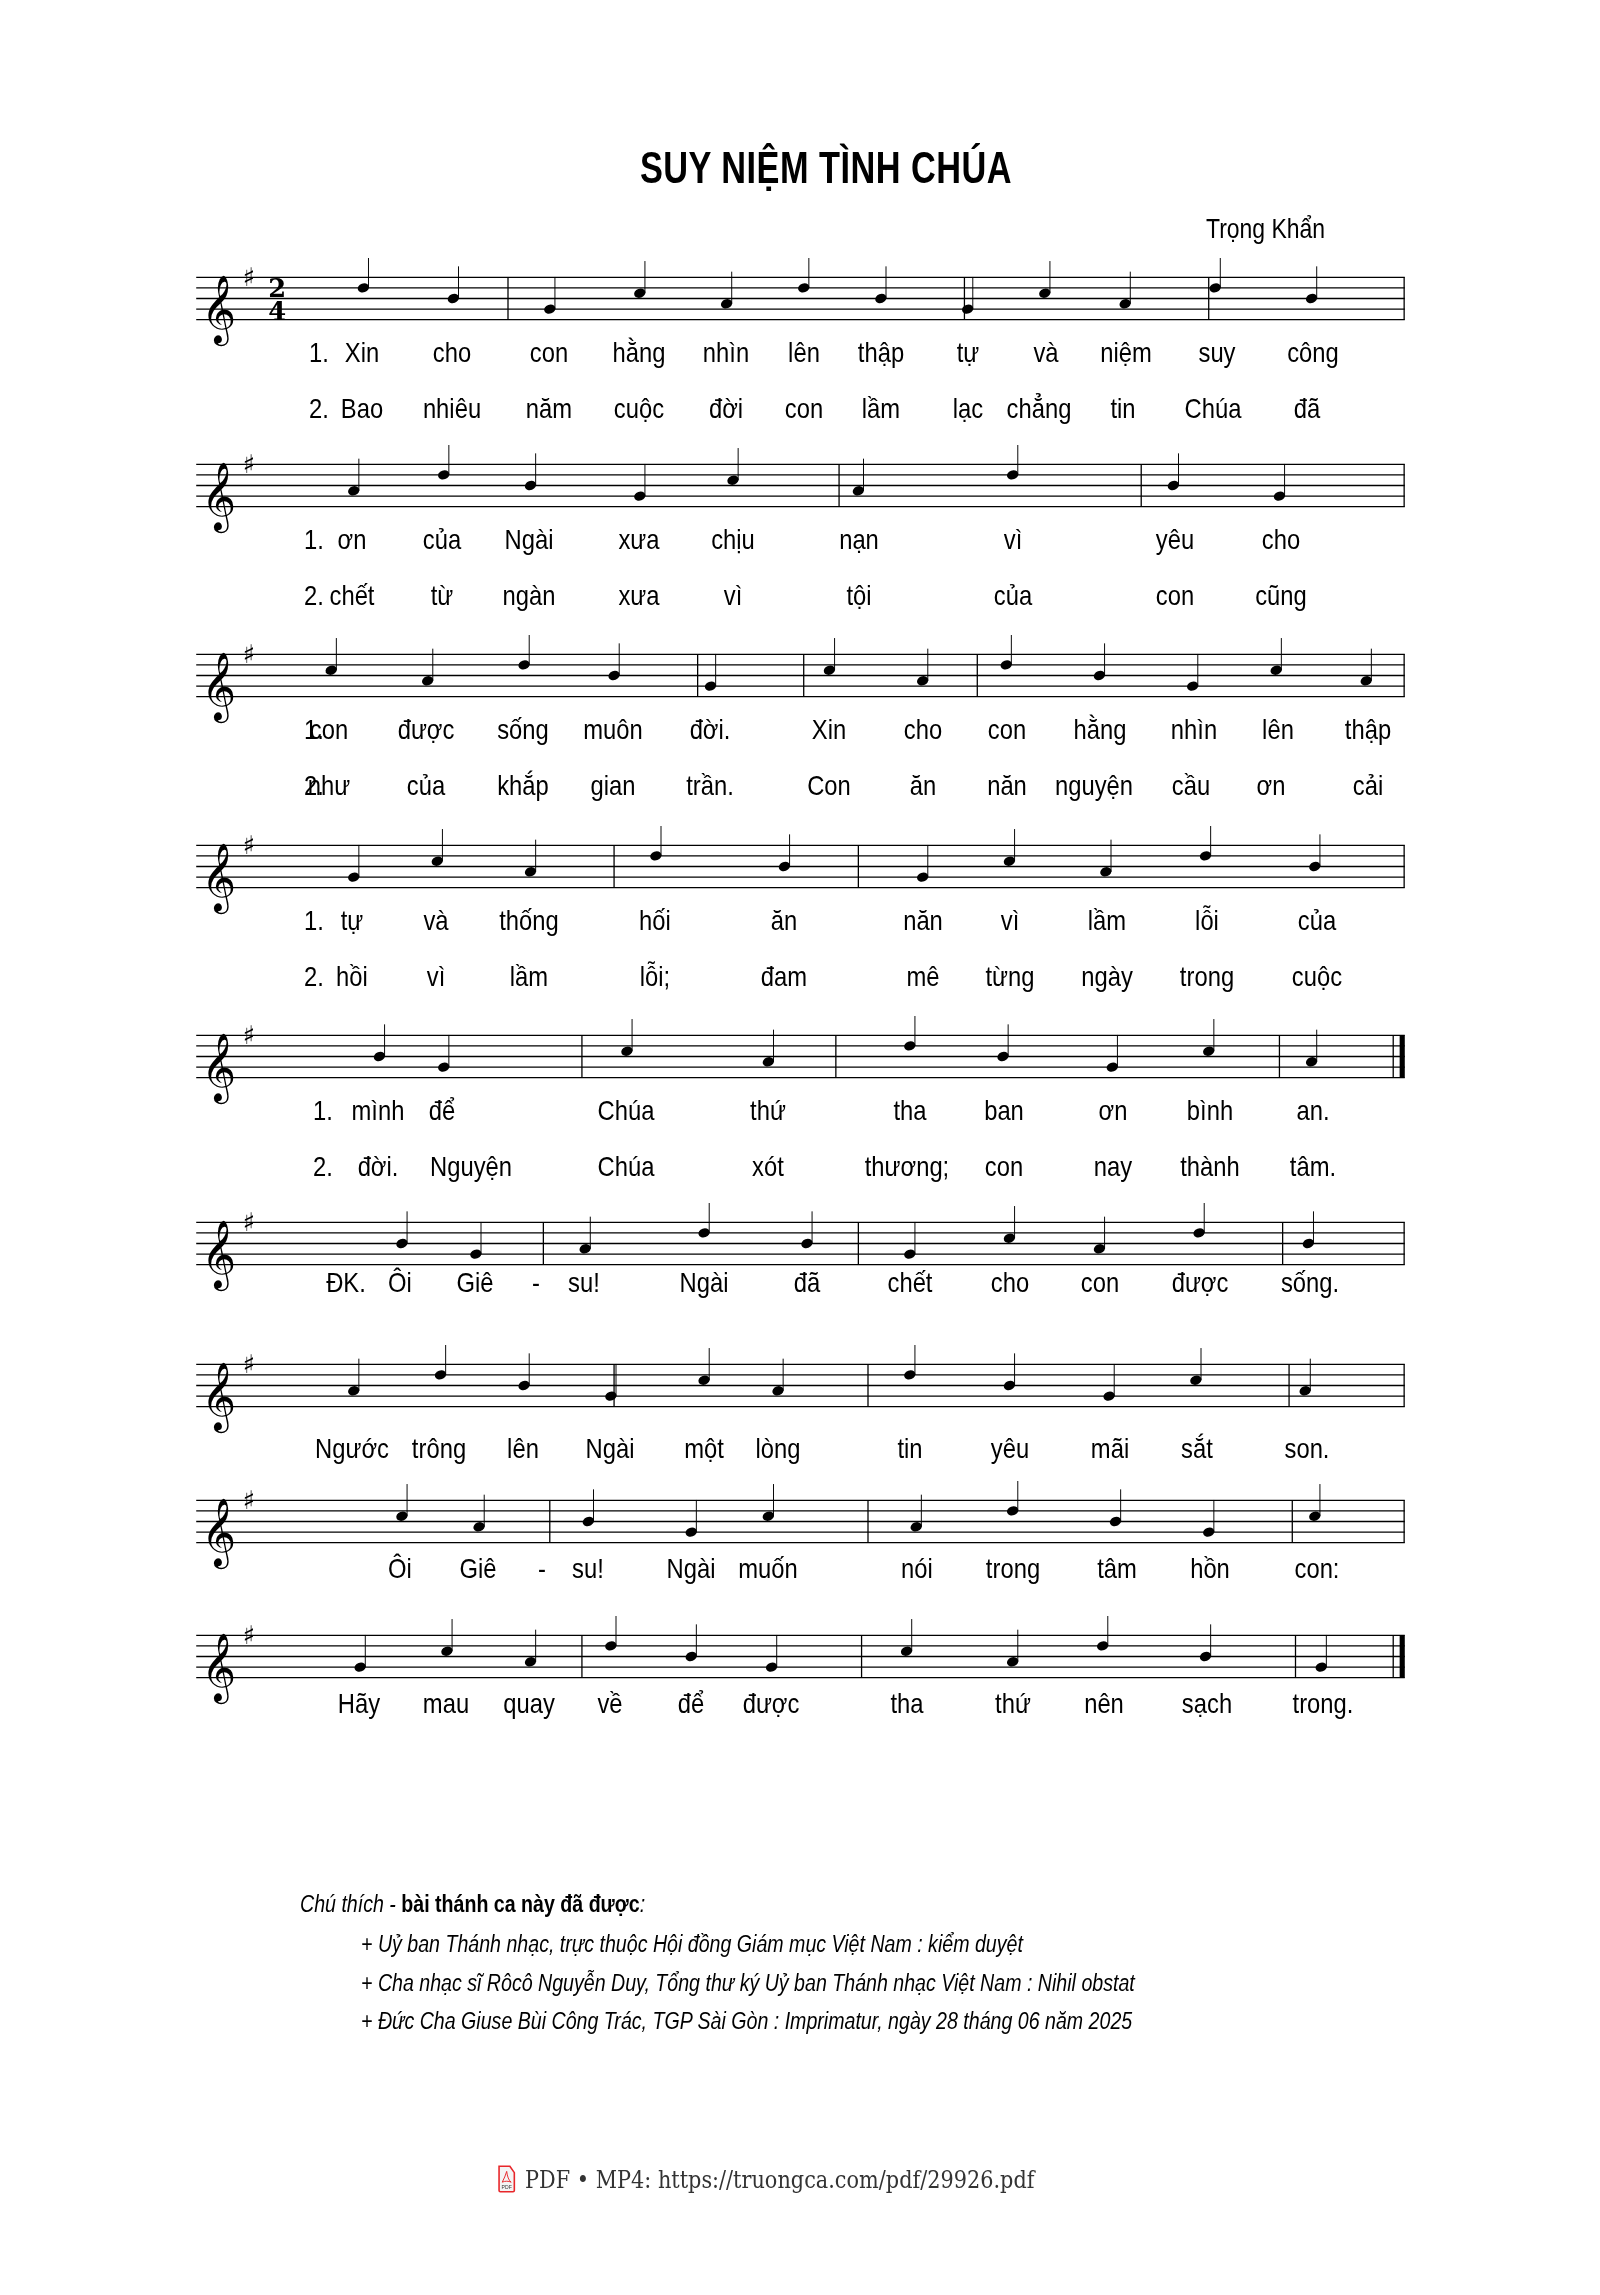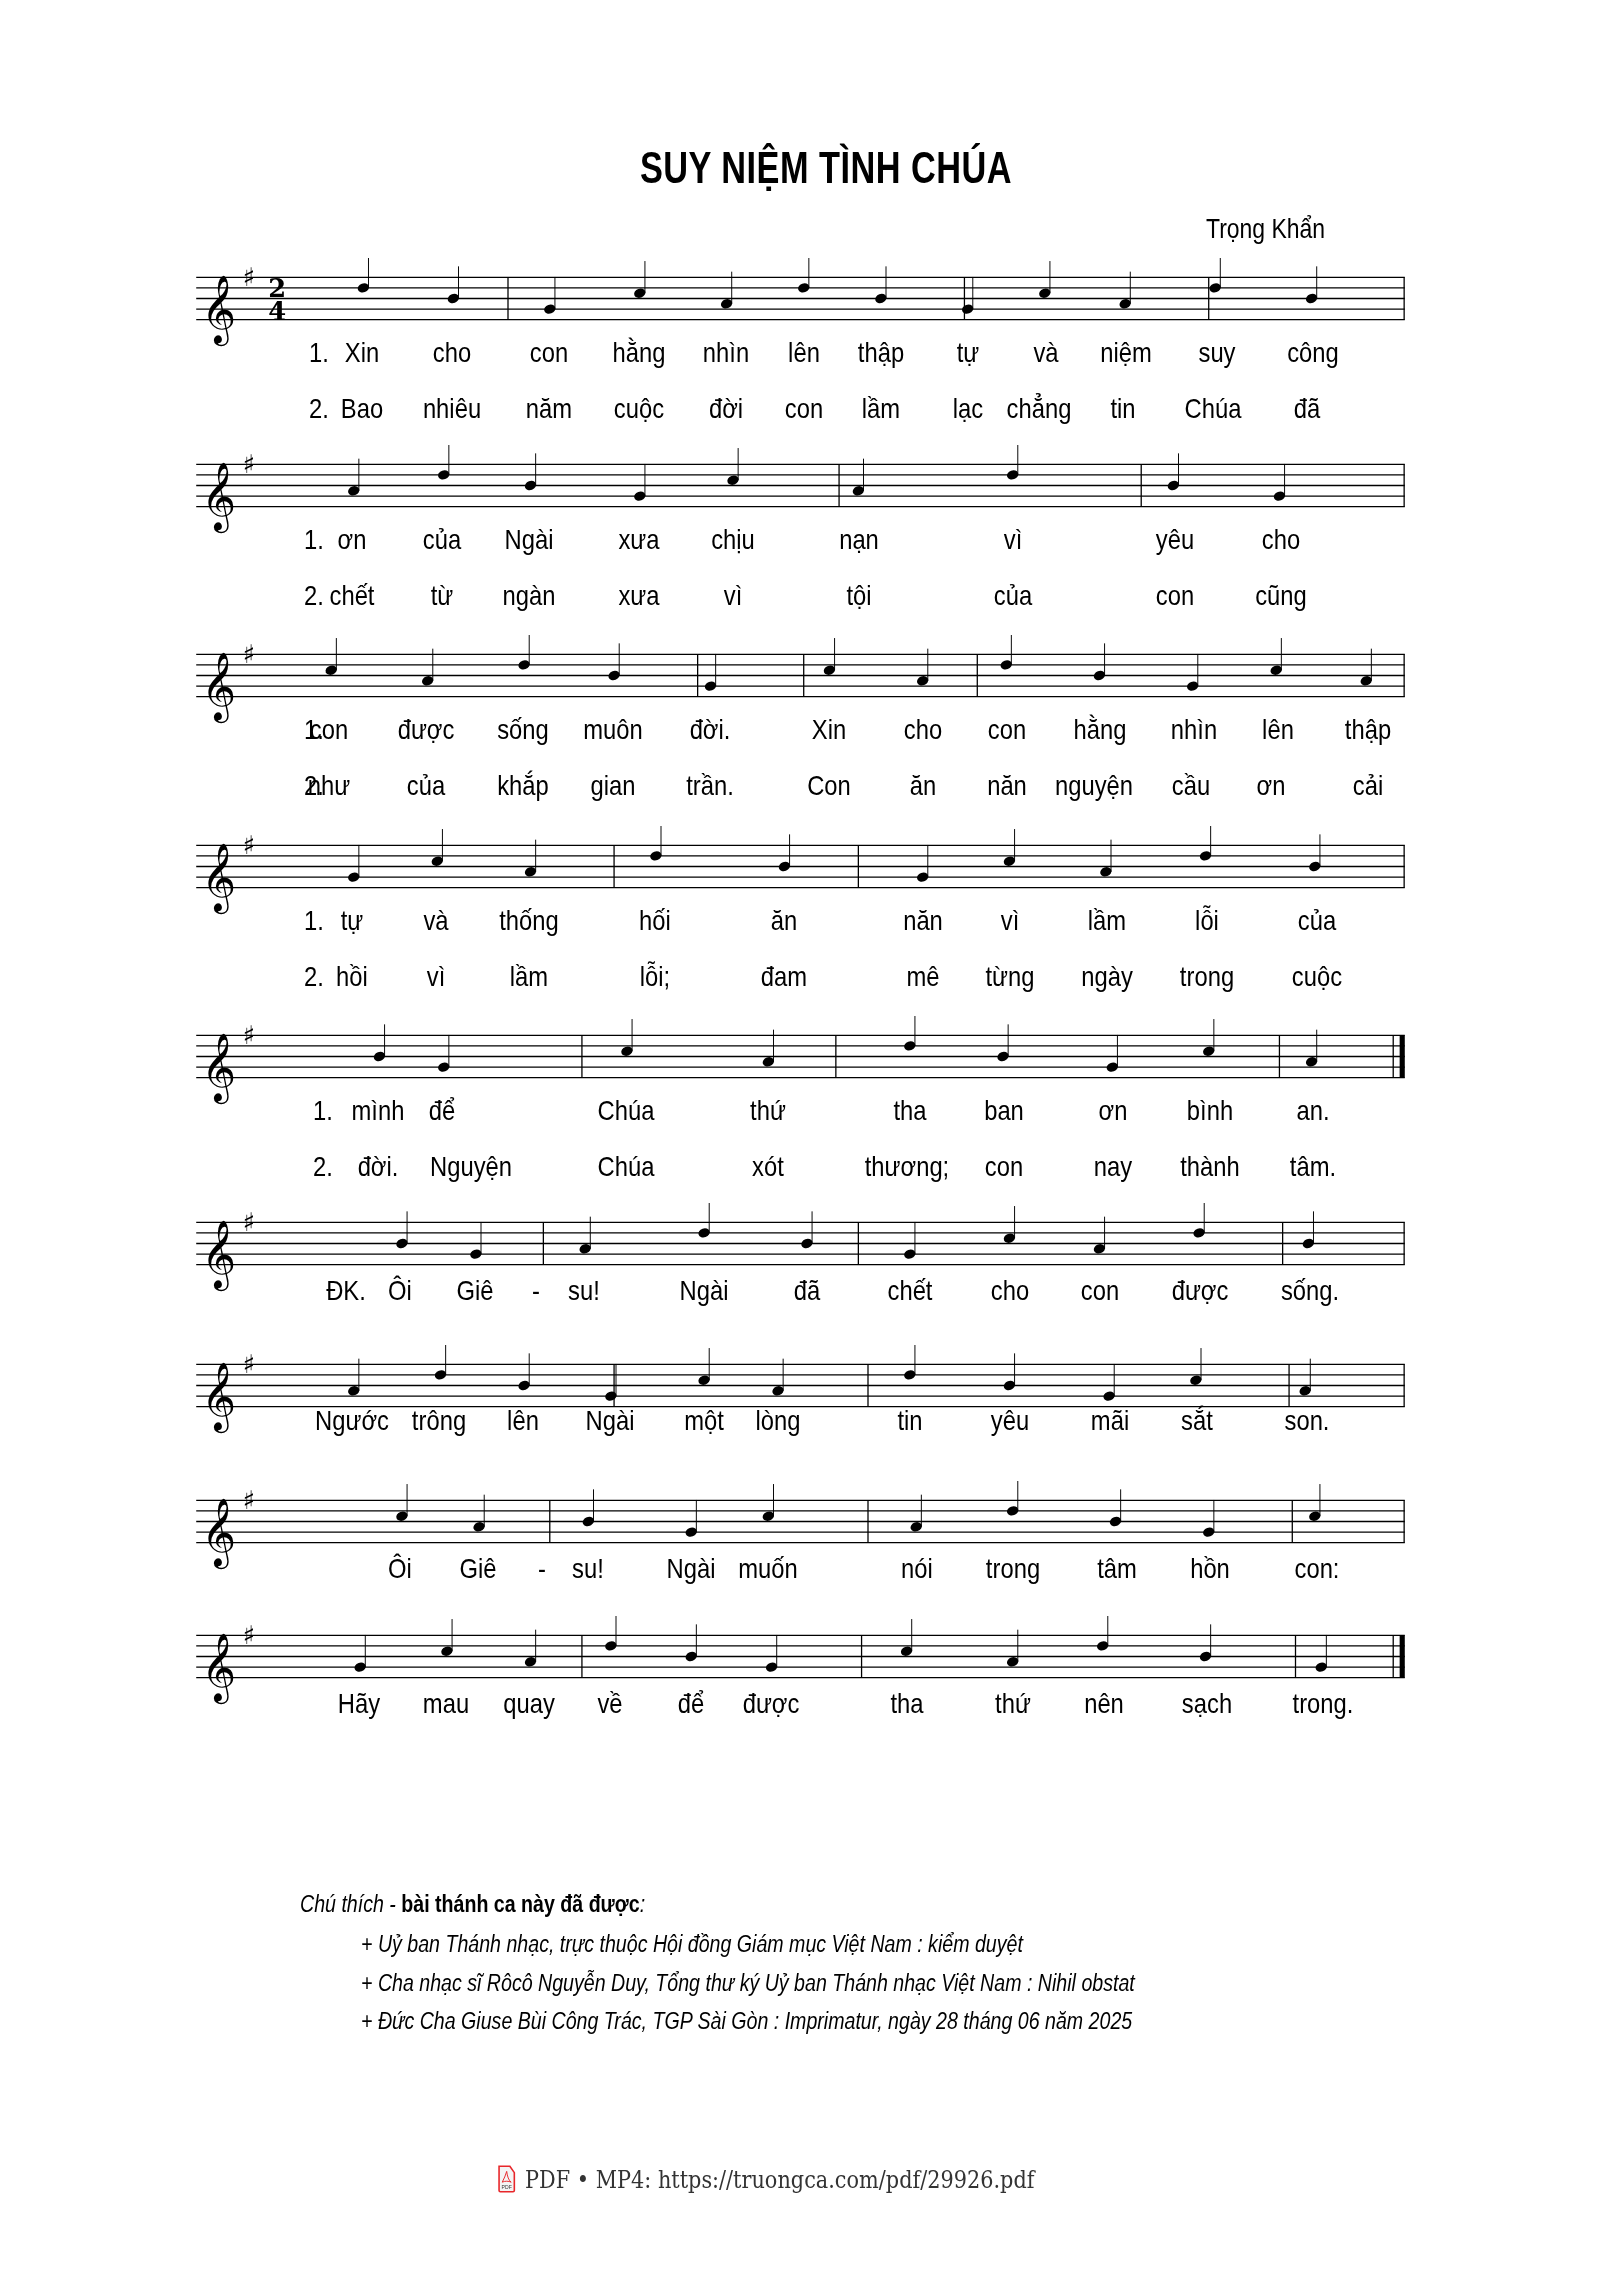--- a/index.html
+++ b/index.html
@@ -371,21 +371,21 @@
         <line x1="1118" y1="79.5" x2="1118" y2="29.5" stroke="#000" stroke-width="1.5"></line>
         <ellipse cx="1265" cy="54.75" rx="9" ry="7" transform="rotate(-20 1265 54.75)" fill="#000"></ellipse>
         <line x1="1273" y1="54.75" x2="1273" y2="4.75" stroke="#000" stroke-width="1.5"></line>
         <ellipse cx="1405" cy="71.25" rx="9" ry="7" transform="rotate(-20 1405 71.25)" fill="#000"></ellipse>
         <line x1="1413" y1="71.25" x2="1413" y2="21.25" stroke="#000" stroke-width="1.5"></line>
         <ellipse cx="1560" cy="46.5" rx="9" ry="7" transform="rotate(-20 1560 46.5)" fill="#000"></ellipse>
         <line x1="1568" y1="46.5" x2="1568" y2="-3.5" stroke="#000" stroke-width="1.5"></line>
         <ellipse cx="1730" cy="63" rx="9" ry="7" transform="rotate(-20 1730 63)" fill="#000"></ellipse>
         <line x1="1738" y1="63" x2="1738" y2="13" stroke="#000" stroke-width="1.5"></line>
       </svg>
-      <div class="lyric-row" style="top: 72px;">
+      <div class="lyric-row" style="top: 64px;">
         <span class="syl" style="left: 152px;">ĐK.</span>
         <span class="syl" style="left: 206px;">Ôi</span>
         <span class="syl" style="left: 281px;">Giê</span>
         <span class="syl" style="left: 342px;">-</span>
         <span class="syl" style="left: 390px;">su!</span>
         <span class="syl" style="left: 510px;">Ngài</span>
         <span class="syl" style="left: 613px;">đã</span>
         <span class="syl" style="left: 716px;">chết</span>
         <span class="syl" style="left: 816px;">cho</span>
         <span class="syl" style="left: 906px;">con</span>
@@ -422,21 +422,21 @@
         <line x1="1118" y1="46.5" x2="1118" y2="-3.5" stroke="#000" stroke-width="1.5"></line>
         <ellipse cx="1265" cy="63" rx="9" ry="7" transform="rotate(-20 1265 63)" fill="#000"></ellipse>
         <line x1="1273" y1="63" x2="1273" y2="13" stroke="#000" stroke-width="1.5"></line>
         <ellipse cx="1420" cy="79.5" rx="9" ry="7" transform="rotate(-20 1420 79.5)" fill="#000"></ellipse>
         <line x1="1428" y1="79.5" x2="1428" y2="29.5" stroke="#000" stroke-width="1.5"></line>
         <ellipse cx="1555" cy="54.75" rx="9" ry="7" transform="rotate(-20 1555 54.75)" fill="#000"></ellipse>
         <line x1="1563" y1="54.75" x2="1563" y2="4.75" stroke="#000" stroke-width="1.5"></line>
         <ellipse cx="1725" cy="71.25" rx="9" ry="7" transform="rotate(-20 1725 71.25)" fill="#000"></ellipse>
         <line x1="1733" y1="71.25" x2="1733" y2="21.25" stroke="#000" stroke-width="1.5"></line>
       </svg>
-      <div class="lyric-row" style="top: 60px;">
+      <div class="lyric-row" style="top: 88px;">
         <span class="syl" style="left: 158px;">Ngước</span>
         <span class="syl" style="left: 245px;">trông</span>
         <span class="syl" style="left: 329px;">lên</span>
         <span class="syl" style="left: 416px;">Ngài</span>
         <span class="syl" style="left: 510px;">một</span>
         <span class="syl" style="left: 584px;">lòng</span>
         <span class="syl" style="left: 716px;">tin</span>
         <span class="syl" style="left: 816px;">yêu</span>
         <span class="syl" style="left: 916px;">mãi</span>
         <span class="syl" style="left: 1003px;">sắt</span>

